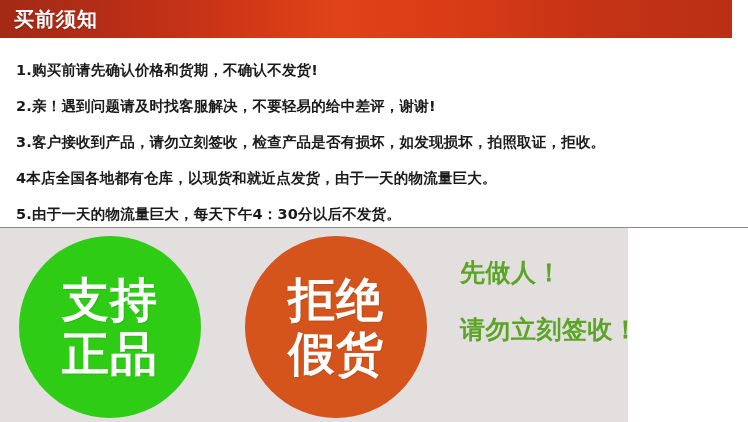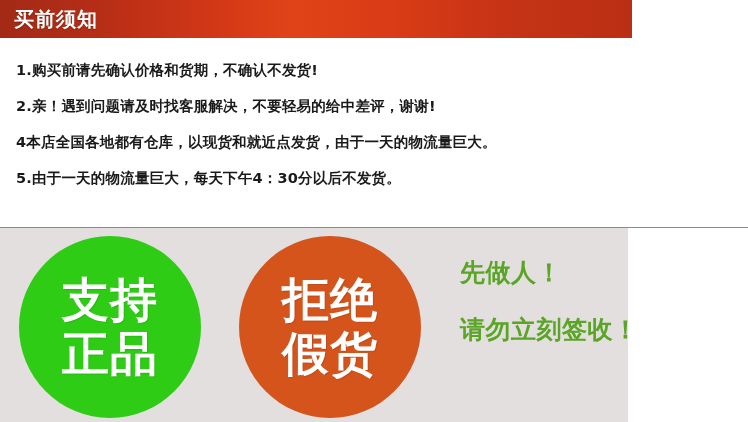--- a/index.html
+++ b/index.html
@@ -18,21 +18,21 @@
     width: 748px;
     height: 422px;
     background: #ffffff;
   }
 
   
   .banner {
     position: absolute;
     left: 0;
     top: 0;
-    width: 632px;
+    width: 732px;
     height: 38px;
     background: linear-gradient(to right,
         #a32a16 0%,
         #b42d16 14%,
         #cf3616 32%,
         #e04317 46%,
         #d93c16 62%,
         #c63315 80%,
         #ba2f14 100%);
     overflow: hidden;
@@ -105,21 +105,21 @@
     align-items: center;
     justify-content: center;
     box-sizing: border-box;
   }
   .circle-green {
     left: 19px;
     top: 8px;
     background: #2ecc15;
   }
   .circle-orange {
-    left: 239px;
+    left: 245px;
     top: 8px;
     background: #d4541c;
   }
   .circle-line {
     color: #ffffff;
     font-size: 47px;
     font-weight: bold;
     line-height: 54px;
     letter-spacing: 1px;
     white-space: nowrap;
@@ -150,20 +150,21 @@
 <div id="page">
 
   <div class="banner">
     <div class="banner-title">买前须知</div>
   </div>
 
   <div class="notice-area">
     <div class="notice-list">
       <div class="notice-line">1.购买前请先确认价格和货期，不确认不发货!</div>
       <div class="notice-line">2.亲！遇到问题请及时找客服解决，不要轻易的给中差评，谢谢!</div>
+      <div class="notice-line">3.客户接收到产品，请勿立刻签收，检查产品是否有损坏，如发现损坏，拍照取证，拒收。</div>
       <div class="notice-line">4本店全国各地都有仓库，以现货和就近点发货，由于一天的物流量巨大。</div>
       <div class="notice-line">5.由于一天的物流量巨大，每天下午4：30分以后不发货。</div>
     </div>
   </div>
 
   <div class="divider"></div>
 
   <div class="badge-area">
 
     <div class="circle circle-green">

